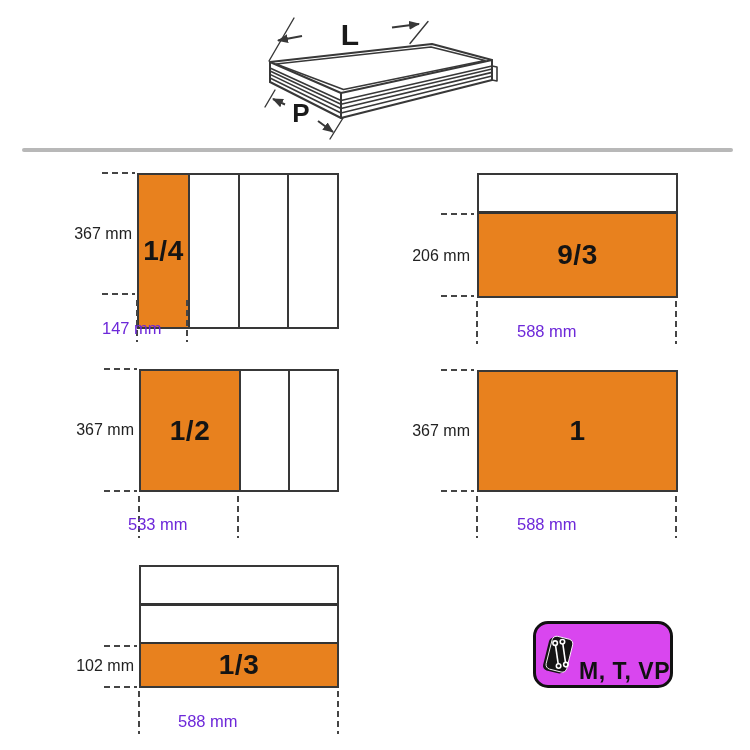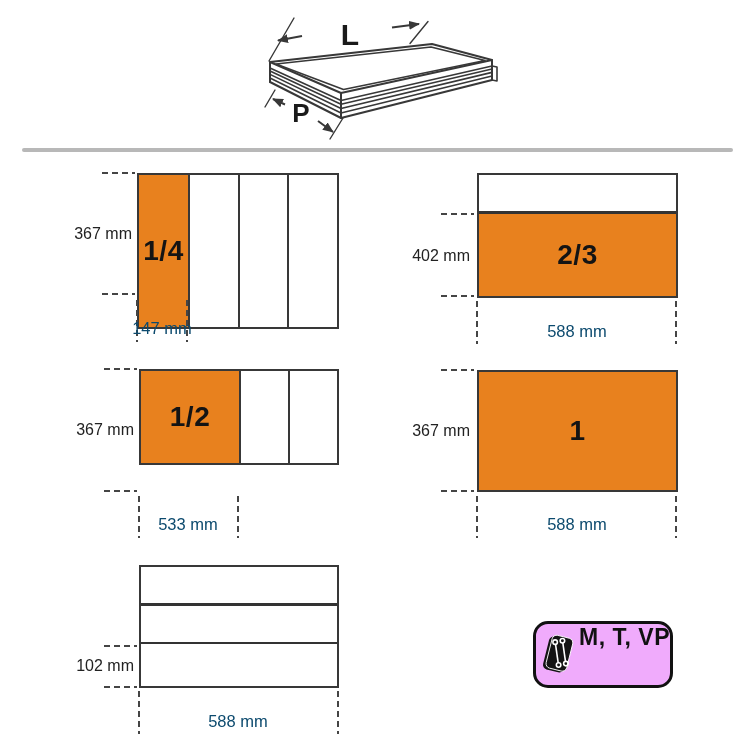--- a/index.html
+++ b/index.html
@@ -14,29 +14,29 @@
   .rect{background:#ffffff;border:2px solid #383838;box-sizing:border-box;display:flex;}
   .cell{flex:1;box-sizing:border-box;display:flex;align-items:center;justify-content:center;}
   .cell + .cell{border-left:2px solid #383838;}
   .orange{background:#e8811e;}
   .fraction{font-size:28px;font-weight:bold;color:#141414;letter-spacing:0.5px;}
   
   .dash-h{height:2px;background:repeating-linear-gradient(to right,#454545 0 6px,transparent 6px 10px);}
   .dash-v{width:2px;background:repeating-linear-gradient(to bottom,#454545 0 6px,transparent 6px 10px);}
   
   .vlabel{width:80px;height:18px;line-height:18px;text-align:right;font-size:16px;color:#222;}
-  .hlabel{width:120px;height:18px;line-height:18px;text-align:center;font-size:16.5px;color:#0c4a6e;}
+  .hlabel{width:120px;height:18px;line-height:18px;font-size:16.5px;color:#6d28d9;}
   
   .rowsrect{flex-direction:column;}
   .row{box-sizing:border-box;display:flex;align-items:center;justify-content:center;}
   
   .badge{
-    left:533px;top:621px;width:140px;height:67px;background:#f0abfc;
+    left:533px;top:621px;width:140px;height:67px;background:#d946ef;
     border:3px solid #111111;border-radius:15px;box-sizing:border-box;
-    display:flex;align-items:flex-start;padding-left:4px;
+    display:flex;align-items:flex-end;padding-left:4px;
   }
   .badge-label{font-size:23px;font-weight:bold;color:#111111;letter-spacing:0.5px;margin-left:2px;white-space:nowrap;}
   svg text{font-family:"Liberation Sans","DejaVu Sans",sans-serif;}
 </style>
 </head>
 <body>
 
 <div id="stage">
 
   <svg class="abs" style="left:255px;top:0;width:280px;height:145px" viewBox="0 0 280 145">
@@ -95,33 +95,33 @@
     <div class="abs vlabel" style="left:52px;top:225px">367 mm</div>
     <div class="abs dash-v" style="left:136px;top:300px;height:42px"></div>
     <div class="abs dash-v" style="left:186px;top:300px;height:42px"></div>
     <div class="abs hlabel" style="left:102px;top:319px">147 mm</div>
   </div>
 
   <div>
     <div class="abs rect rowsrect" style="left:477px;top:173px;width:201px;height:125px">
       <div class="row" style="flex:0 0 39px;border-bottom:3px solid #333"></div>
       <div class="row orange" style="flex:1">
-        <span class="fraction">2/3</span>
+        <span class="fraction">9/3</span>
       </div>
     </div>
     <div class="abs dash-h" style="left:441px;top:213px;width:33px"></div>
     <div class="abs dash-h" style="left:441px;top:295px;width:33px"></div>
-    <div class="abs vlabel" style="left:390px;top:247px">402 mm</div>
+    <div class="abs vlabel" style="left:390px;top:247px">206 mm</div>
     <div class="abs dash-v" style="left:476px;top:301px;height:43px"></div>
     <div class="abs dash-v" style="left:675px;top:301px;height:43px"></div>
     <div class="abs hlabel" style="left:517px;top:322px">588 mm</div>
   </div>
 
   <div>
-    <div class="abs rect" style="left:139px;top:369px;width:200px;height:96px">
+    <div class="abs rect" style="left:139px;top:369px;width:200px;height:123px">
       <div class="cell orange" style="flex:0 0 98px">
         <span class="fraction">1/2</span>
       </div>
       <div class="cell"></div>
       <div class="cell"></div>
     </div>
     <div class="abs dash-h" style="left:104px;top:368px;width:33px"></div>
     <div class="abs dash-h" style="left:104px;top:490px;width:33px"></div>
     <div class="abs vlabel" style="left:54px;top:421px">367 mm</div>
     <div class="abs dash-v" style="left:138px;top:496px;height:42px"></div>
@@ -140,20 +140,23 @@
     <div class="abs vlabel" style="left:390px;top:422px">367 mm</div>
     <div class="abs dash-v" style="left:476px;top:496px;height:42px"></div>
     <div class="abs dash-v" style="left:675px;top:496px;height:42px"></div>
     <div class="abs hlabel" style="left:517px;top:515px">588 mm</div>
   </div>
 
   <div>
     <div class="abs rect rowsrect" style="left:139px;top:565px;width:200px;height:123px">
       <div class="row" style="flex:0 0 39px;border-bottom:3px solid #333"></div>
       <div class="row" style="flex:0 0 38px;border-bottom:2px solid #333"></div>
+      <div class="row orange" style="flex:1">
+        <span class="fraction">1/3</span>
+      </div>
     </div>
     <div class="abs dash-h" style="left:104px;top:645px;width:33px"></div>
     <div class="abs dash-h" style="left:104px;top:686px;width:33px"></div>
     <div class="abs vlabel" style="left:54px;top:657px">102 mm</div>
     <div class="abs dash-v" style="left:138px;top:691px;height:43px"></div>
     <div class="abs dash-v" style="left:337px;top:691px;height:43px"></div>
     <div class="abs hlabel" style="left:178px;top:712px">588 mm</div>
   </div>
 
   <div class="abs badge">

